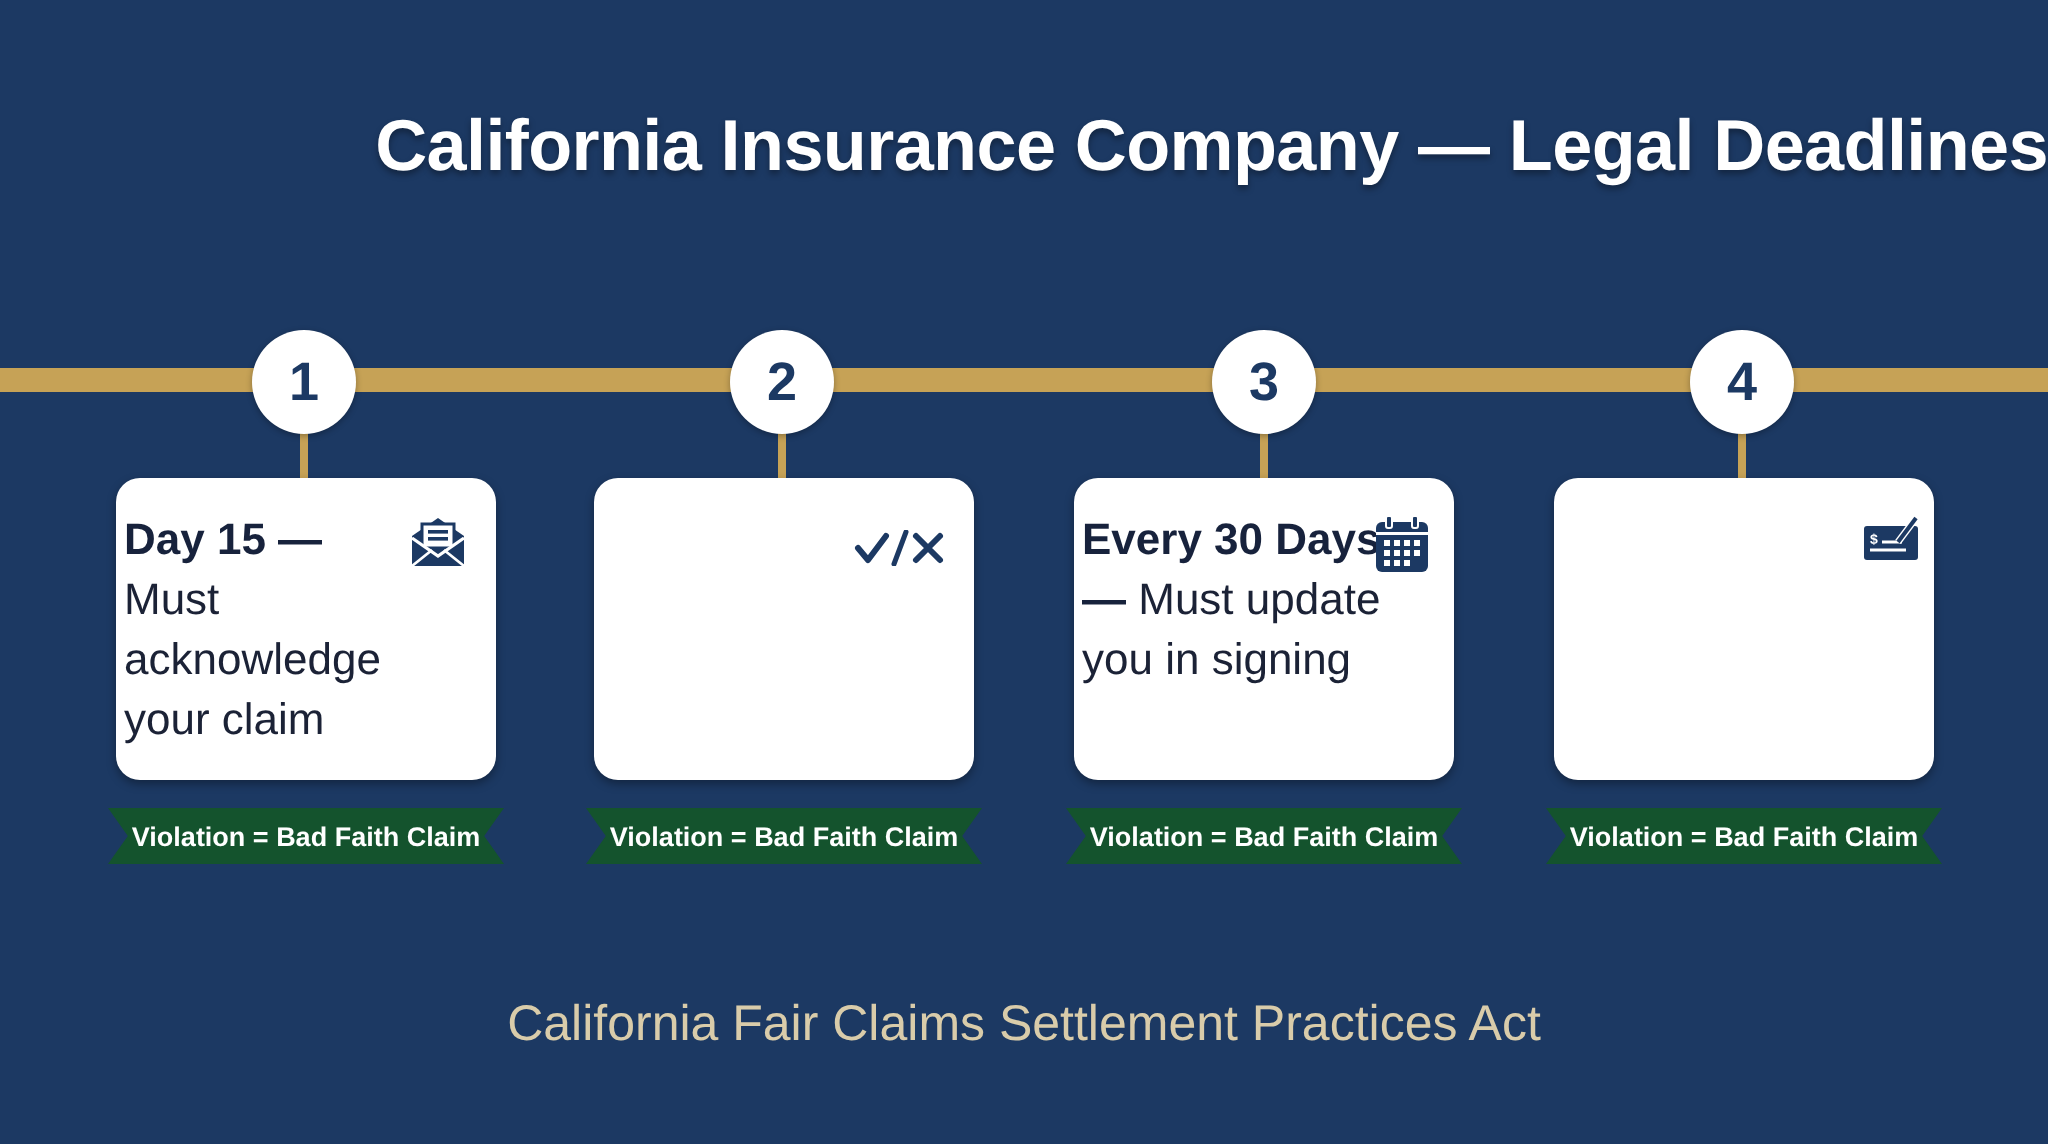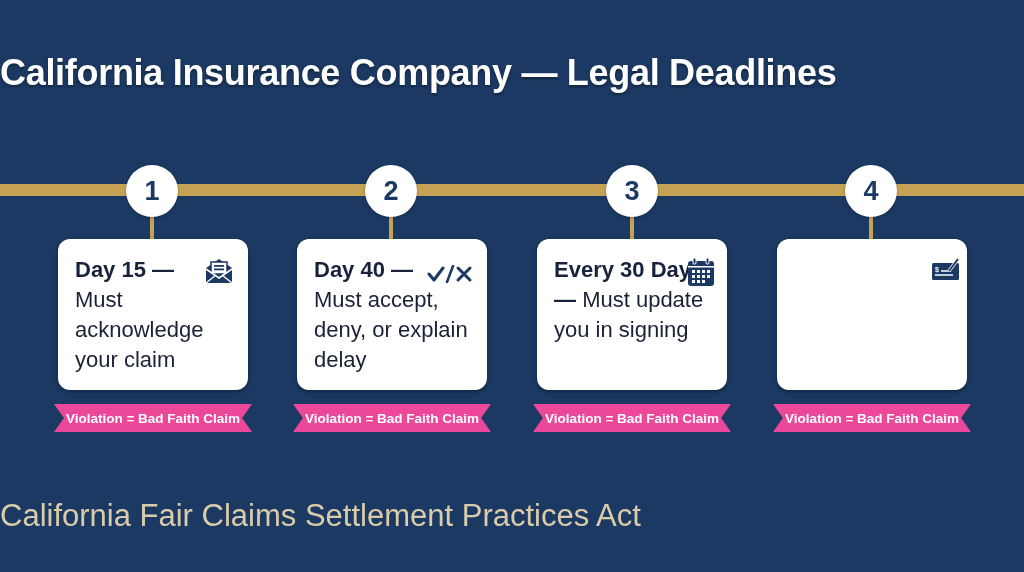--- a/index.html
+++ b/index.html
@@ -4,21 +4,21 @@
 <style>
   html, body { margin: 0; padding: 0; }
   body {
     width: 1024px; height: 572px; overflow: hidden;
     background: #1c3963;
     font-family: "Liberation Sans", "DejaVu Sans", sans-serif;
     position: relative;
   }
   .title {
     position: absolute; left: 0; top: 52px; width: 1024px;
-    text-align: left; color: #ffffff;
+    text-align: right; color: #ffffff;
     font-size: 36px; font-weight: bold; letter-spacing: -0.3px;
     text-shadow: 0 2px 3px rgba(0,0,0,0.35);
   }
   .timeline {
     position: absolute; left: 0; top: 184px; width: 1024px; height: 12px;
     background: #c6a256;
   }
   .connector {
     position: absolute; width: 4px; background: #c6a256;
   }
@@ -26,37 +26,37 @@
     position: absolute; width: 52px; height: 52px; border-radius: 50%;
     background: #ffffff; color: #1c3963;
     font-size: 27px; font-weight: bold;
     display: flex; align-items: center; justify-content: center;
     box-shadow: 0 1px 3px rgba(0,0,0,0.3);
   }
   .card {
     position: absolute; width: 190px; height: 151px;
     background: #ffffff; border-radius: 12px;
     box-shadow: 0 2px 5px rgba(0,0,0,0.35);
-    box-sizing: border-box; padding: 16px 0 0 17px;
+    box-sizing: border-box; padding: 16px 0 0 4px;
     color: #1b2236; font-size: 22px; line-height: 30px;
   }
   .card .bold { font-weight: bold; color: #17223c; }
   .card .icon {
     position: absolute; top: 16px; right: 14px;
   }
   .ribbon {
     position: absolute; height: 28px; width: 198px;
-    background: #ec4899;
+    background: #14532d;
     clip-path: polygon(0 0, 100% 0, 95% 50%, 100% 100%, 0 100%, 5% 50%);
     color: #ffffff; font-size: 13.5px; font-weight: bold;
     display: flex; align-items: center; justify-content: center;
   }
   .footer {
     position: absolute; left: 0; top: 498px; width: 1024px;
-    text-align: left; color: #d9ccaa; font-size: 31px;
+    text-align: center; color: #d9ccaa; font-size: 25px;
   }
 </style>
 </head>
 <body>
 
 <div class="title">California Insurance Company — Legal Deadlines</div>
 
 <div class="timeline"></div>
 
 <div class="connector" style="left:150px; top:216px; height:24px;"></div>
@@ -75,24 +75,20 @@
       <path d="M2 12 L15 21 L28 12" fill="none" stroke="#ffffff" stroke-width="1.6"></path>
       <path d="M2 26 L12 18 M28 26 L18 18" stroke="#ffffff" stroke-width="1.4"></path>
     </svg>
   </span>
 </div>
 <div class="ribbon" style="left:54px; top:404px;">Violation = Bad Faith Claim</div>
 
 <div class="connector" style="left:389px; top:216px; height:24px;"></div>
 <div class="circle" style="left:365px; top:165px;">2</div>
 <div class="card" style="left:297px; top:239px;">
-  <div style="width:170px;">
-    <span class="bold">Day 40 —</span><br>
-    <span>Must accept, deny, or explain delay</span>
-  </div>
   <span class="icon" style="top:22px; right:12px;">
     <svg width="48" height="18" viewBox="0 0 48 18">
       <path d="M2 9 L7 15 L16 3" fill="none" stroke="#1c3963" stroke-width="3" stroke-linecap="round" stroke-linejoin="round"></path>
       <path d="M26 1 L20 17" stroke="#1c3963" stroke-width="2.5" stroke-linecap="round"></path>
       <path d="M31 3 L43 15 M43 3 L31 15" stroke="#1c3963" stroke-width="3" stroke-linecap="round"></path>
     </svg>
   </span>
 </div>
 <div class="ribbon" style="left:293px; top:404px;">Violation = Bad Faith Claim</div>
 

